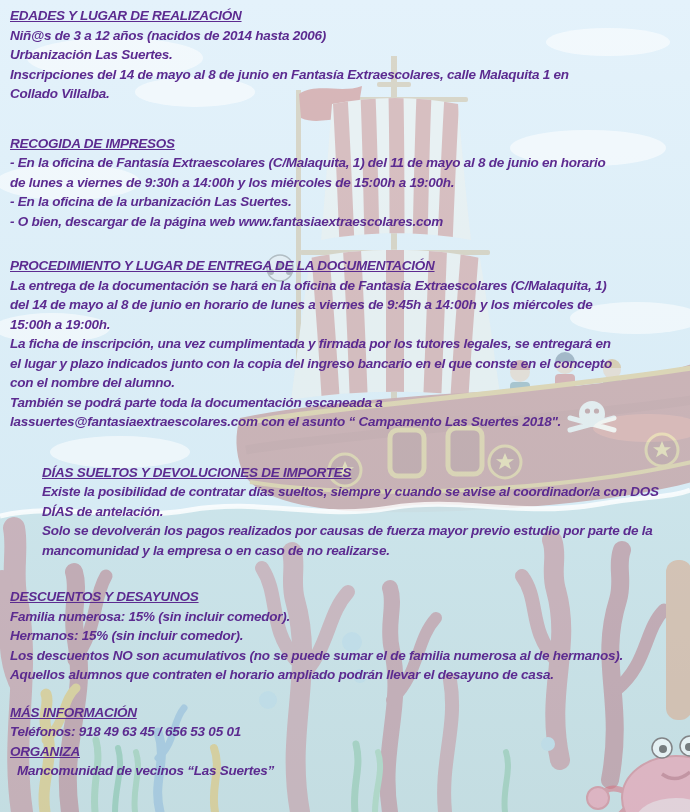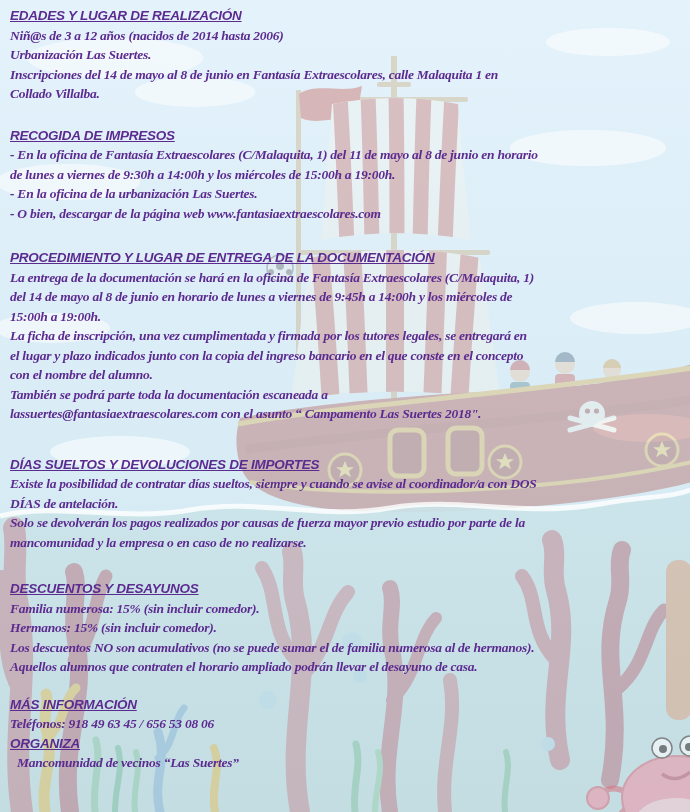--- a/index.html
+++ b/index.html
@@ -13,24 +13,24 @@
     position:relative;z-index:1;
     padding:6px 4px 0 10px;
     color:#5c2b90;
     font-weight:bold;font-style:italic;
     font-size:13.5px;letter-spacing:-0.25px;line-height:19.5px;
   }
   .content h2{
     font-size:inherit;font-weight:bold;font-style:italic;
     text-decoration:underline;margin:0;white-space:nowrap;
   }
-  .content p{margin:0;white-space:nowrap;font-family:Liberation Serif, serif;}
+  .content p{margin:0;white-space:nowrap;}
   section{margin:0;}
-  .s1{margin-bottom:22px;} .s2{margin-bottom:25px;} .s3{margin-bottom:31px;}
-  .s4{margin-bottom:27px;} .s5{margin-bottom:18px;} .s6{margin-bottom:0;}
+  .s1{margin-bottom:30px;} .s2{margin-bottom:25px;} .s3{margin-bottom:31px;}
+  .s4{margin-bottom:27px;margin-left:32px;} .s5{margin-bottom:18px;} .s6{margin-bottom:0;}
   .indent{padding-left:7px;}
 </style>
 </head>
 <body>
 
 <div class="page">
 
   <svg class="bg" viewBox="0 0 690 812" width="690" height="812" aria-hidden="true">
     <defs>
       <linearGradient id="sky" x1="0" y1="0" x2="0" y2="1">
@@ -243,21 +243,21 @@
     <section class="s5">
       <h2>DESCUENTOS Y DESAYUNOS</h2>
       <p>Familia numerosa: 15% (sin incluir comedor).</p>
       <p>Hermanos: 15% (sin incluir comedor).</p>
       <p>Los descuentos NO son acumulativos (no se puede sumar el de familia numerosa al de hermanos).</p>
       <p>Aquellos alumnos que contraten el horario ampliado podrán llevar el desayuno de casa.</p>
     </section>
 
     <section class="s6">
       <h2>MÁS INFORMACIÓN</h2>
-      <p>Teléfonos: 918 49 63 45 / 656 53 08 06</p>
+      <p>Teléfonos: 918 49 63 45 / 656 53 05 01</p>
     </section>
 
     <section class="s7">
       <h2>ORGANIZA</h2>
       <p class="indent">Mancomunidad de vecinos “Las Suertes”</p>
     </section>
 
   </div>
 </div>
 

